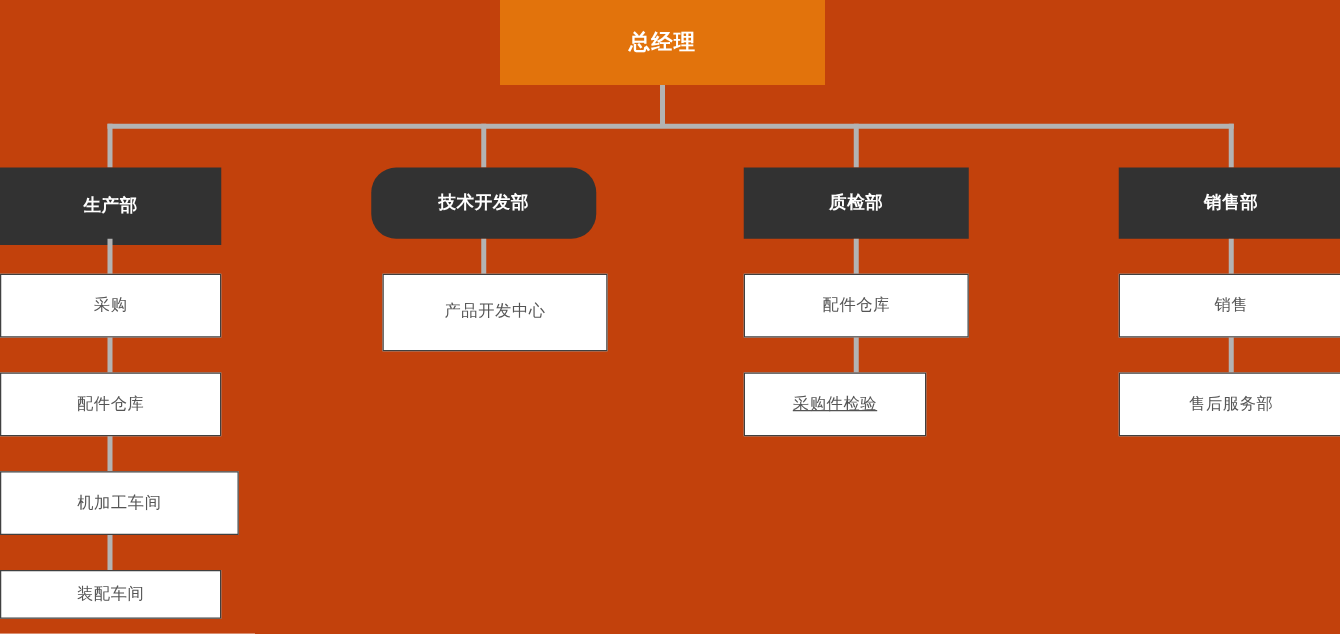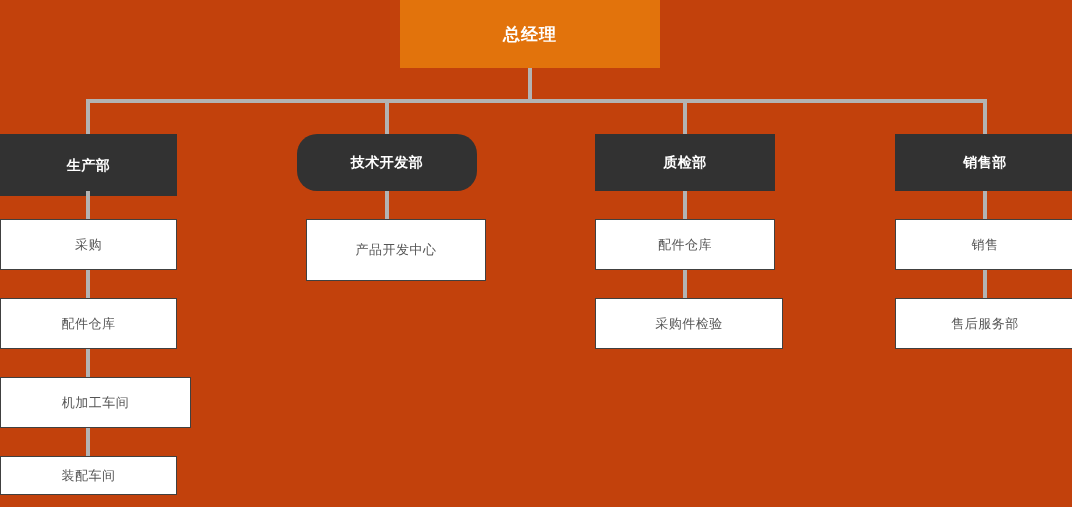--- a/index.html
+++ b/index.html
@@ -119,21 +119,21 @@
   <div class="node node-dept" style="left:595px; top:134px; width:180px; height:57px;">
     <span>质检部</span>
   </div>
 
   <div class="line line-v" style="left:683px; top:191px; height:28px;"></div>
   <div class="node node-sub" style="left:595px; top:219px; width:180px; height:51px;">
     <span>配件仓库</span>
   </div>
 
   <div class="line line-v" style="left:683px; top:270px; height:28px;"></div>
-  <div class="node node-sub" style="left:595px; top:298px; width:188px; height:51px;">
+  <div class="node node-sub" style="left:595px; top:298px; width:146px; height:51px;text-decoration:underline;">
     <span>采购件检验</span>
   </div>
 
   <div class="node node-dept" style="left:895px; top:134px; width:180px; height:57px;">
     <span>销售部</span>
   </div>
 
   <div class="line line-v" style="left:983px; top:191px; height:28px;"></div>
   <div class="node node-sub" style="left:895px; top:219px; width:180px; height:51px;">
     <span>销售</span>

